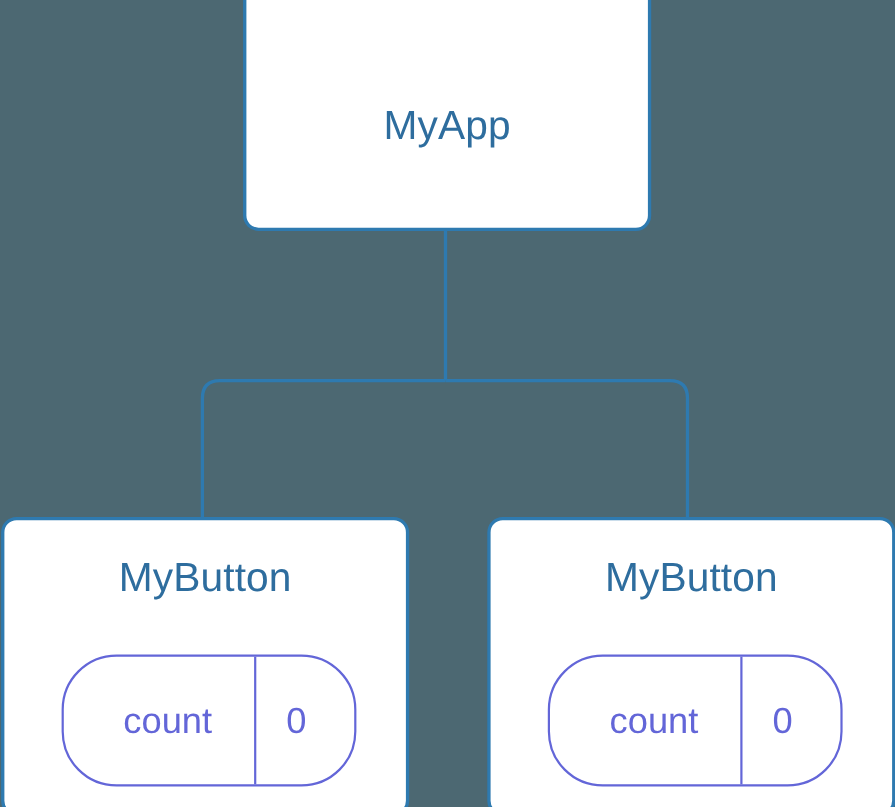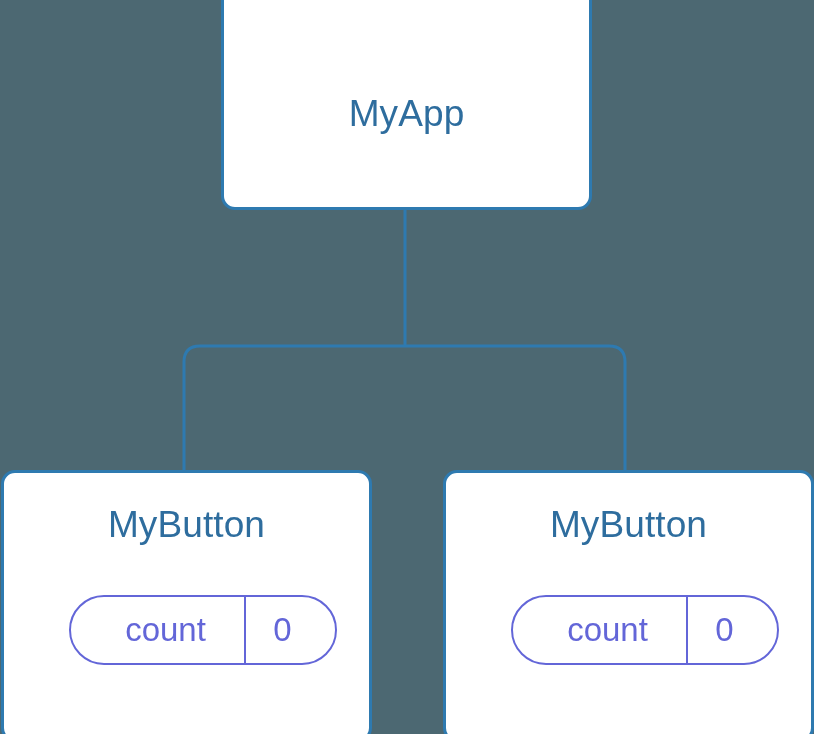--- a/index.html
+++ b/index.html
@@ -81,24 +81,24 @@
     top: 152px;
   }
 
   .node-child .node-title {
     top: 31px;
   }
 
   
   .state-pill {
     position: absolute;
-    left: 65px;
+    left: 52px;
     top: 122px;
     width: 268px;
-    height: 70px;
+    height: 120px;
     border: 2px solid #6366d8;
     border-radius: 50px;
     box-sizing: border-box;
     display: flex;
     align-items: stretch;
     justify-content: flex-end;
   }
 
   .pill-key {
     flex: 0 0 175px;

